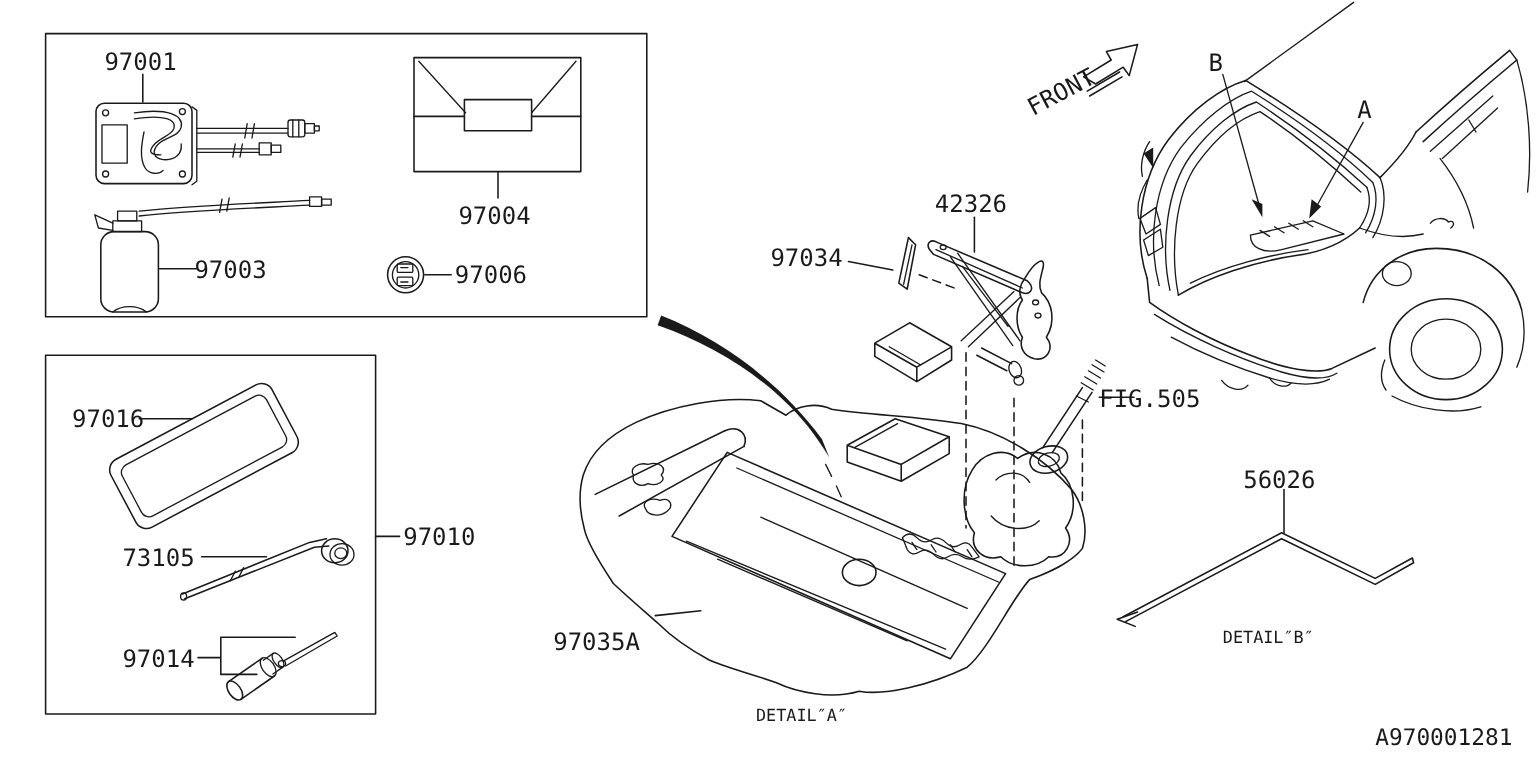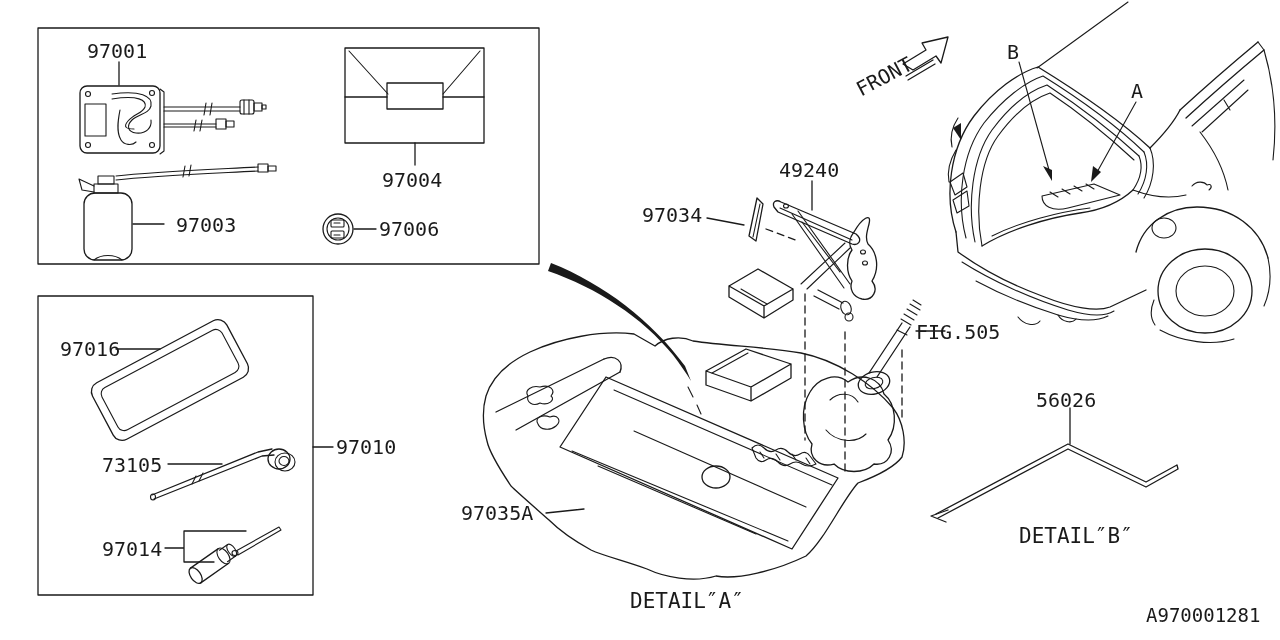--- a/index.html
+++ b/index.html
@@ -1,21 +1,21 @@
 <!DOCTYPE html>
 <html><head>
 <meta charset="utf-8">
 <style>
   html,body{margin:0;padding:0;background:#ffffff;}
   #canvas{position:relative;width:1280px;height:640px;background:#ffffff;overflow:hidden;
           font-family:"DejaVu Sans Mono", monospace;padding-left:17px;}
   svg{position:absolute;left:0;top:0;}
   .lbl{position:absolute;font:20px "DejaVu Sans Mono", monospace;color:#1a1a1a;white-space:nowrap;}
   .lbl-sm{font-size:19px;}
-  .lbl-detail{font-size:21px;}
+  .lbl-detail{font-size:14px;}
   .lbl-front{transform:rotate(-28deg);transform-origin:0 0;}
   .ln{stroke:#1a1a1a;stroke-width:1.3;fill:none;stroke-linecap:round;stroke-linejoin:round;}
   .thin{stroke-width:1.1;}
   .dash{stroke-dasharray:7 5;}
   .fill{fill:#1a1a1a;stroke:none;}
 </style>
 </head>
 <body>
 
 <div id="canvas">
@@ -229,31 +229,31 @@
 
     <path class="ln thin" d="M1019,62 L1049,170"></path>
     <polygon class="fill" points="1052,181 1043,166 1052,170"></polygon>
     <path class="ln thin" d="M1136,102 L1096,174"></path>
     <polygon class="fill" points="1091,182 1093,166 1101,172"></polygon>
   </g>
 </svg>
 
 <div class="lbl" style="left:87px;top:39px">97001</div>
 <div class="lbl" style="left:382px;top:168px">97004</div>
-<div class="lbl" style="left:176px;top:213px">97003</div>
+<div class="lbl" style="left:162px;top:213px">97003</div>
 <div class="lbl" style="left:379px;top:217px">97006</div>
 <div class="lbl" style="left:60px;top:337px">97016</div>
 <div class="lbl" style="left:102px;top:453px">73105</div>
 <div class="lbl" style="left:102px;top:537px">97014</div>
 <div class="lbl" style="left:336px;top:435px">97010</div>
-<div class="lbl" style="left:779px;top:158px">49240</div>
+<div class="lbl" style="left:779px;top:158px">42326</div>
 <div class="lbl" style="left:642px;top:203px">97034</div>
 <div class="lbl" style="left:916px;top:320px">FIG.505</div>
 <div class="lbl" style="left:1036px;top:388px">56026</div>
-<div class="lbl" style="left:461px;top:501px">97035A</div>
+<div class="lbl" style="left:461px;top:523px">97035A</div>
 <div class="lbl lbl-detail" style="left:630px;top:589px">DETAIL″A″</div>
 <div class="lbl lbl-detail" style="left:1019px;top:524px">DETAIL″B″</div>
 <div class="lbl lbl-sm" style="left:1146px;top:604px">A970001281</div>
 <div class="lbl" style="left:1007px;top:40px">B</div>
 <div class="lbl" style="left:1131px;top:79px">A</div>
 <div class="lbl lbl-front" style="left:852px;top:80px">FRONT</div>
 
 </div>
 
 </body></html>

